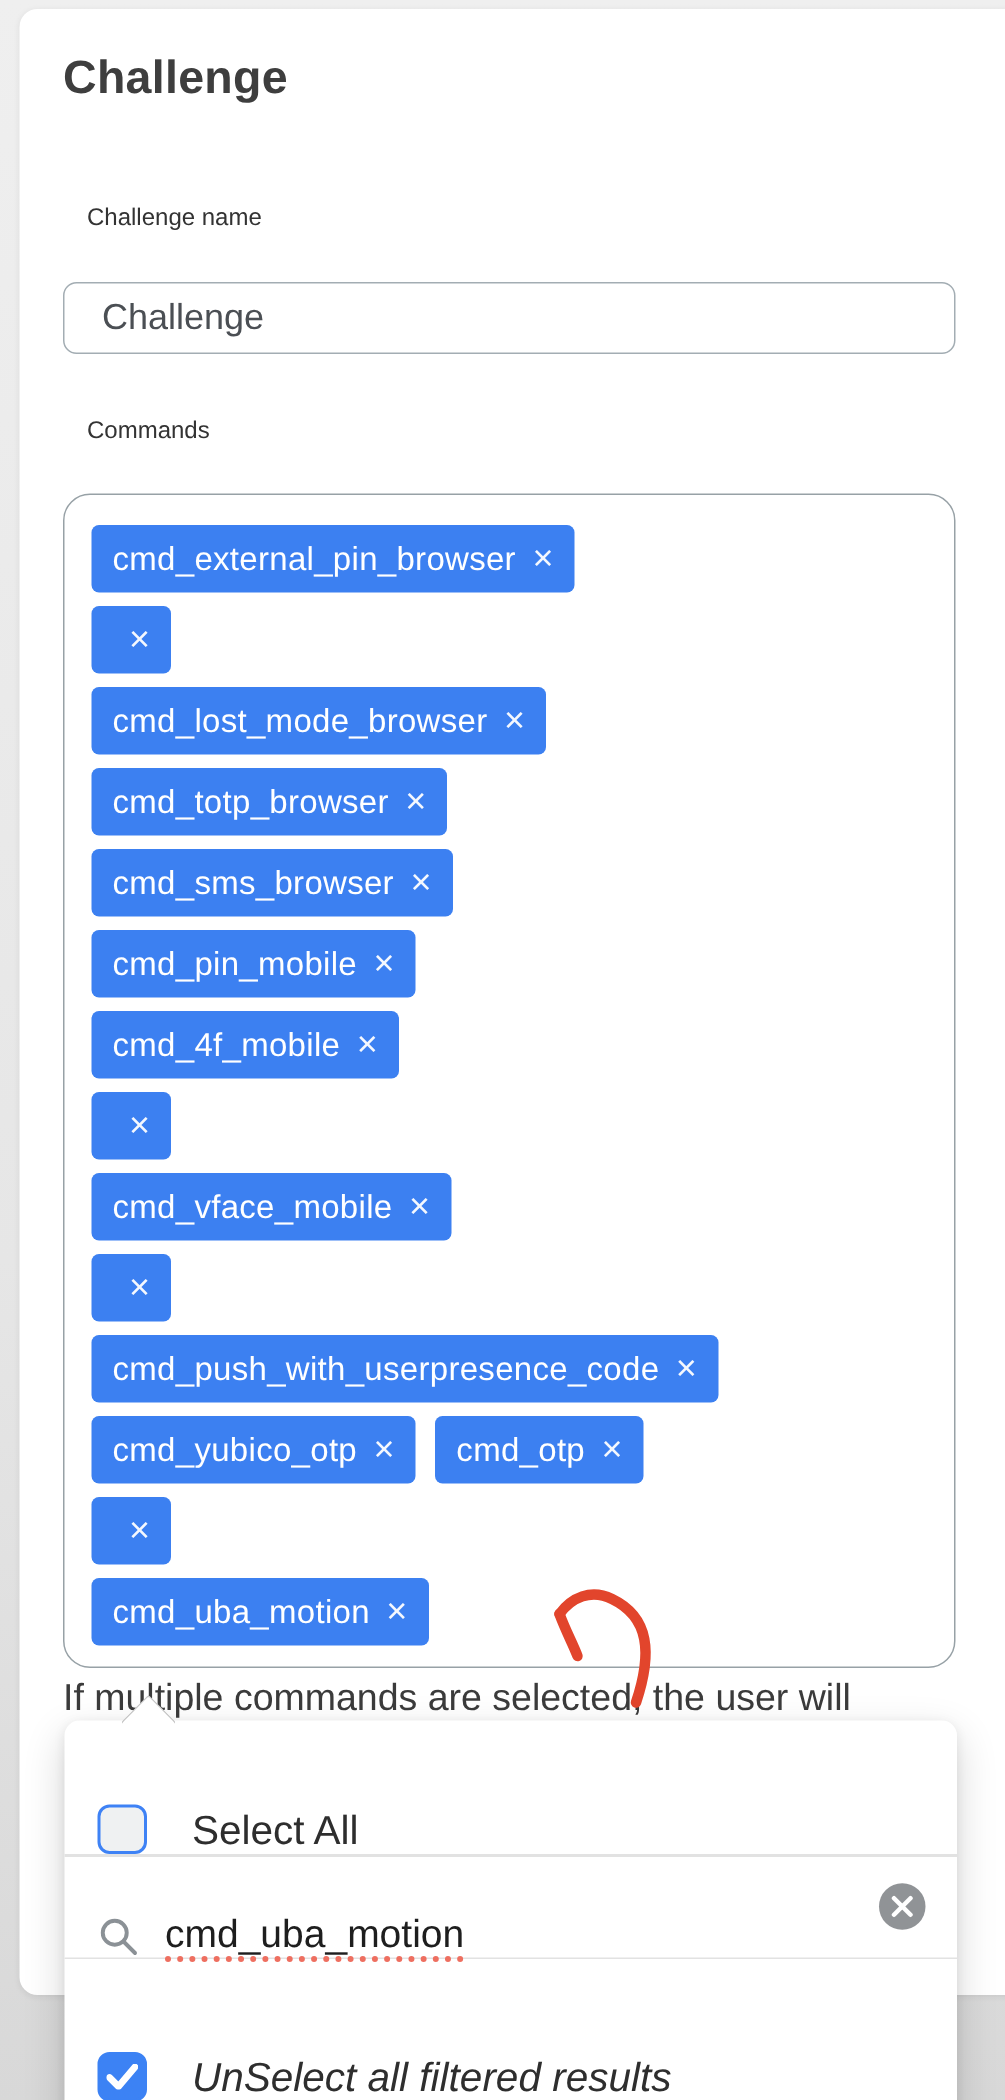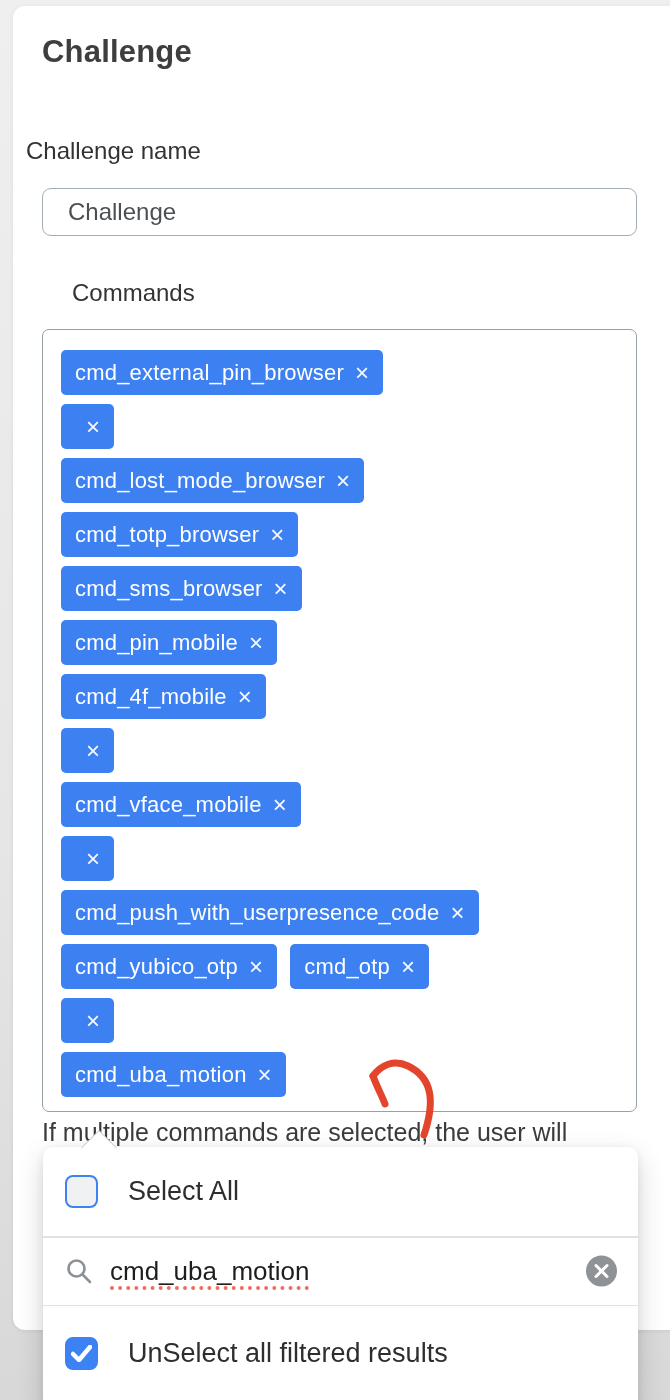--- a/index.html
+++ b/index.html
@@ -11,34 +11,34 @@
   }
   .card{
     position:absolute;left:13px;top:6px;width:680px;height:1324px;
     background:#ffffff;border-radius:12px;box-shadow:0 1px 4px rgba(0,0,0,.07);
   }
   .page-title{
     position:absolute;left:29px;top:28px;
     font-size:31px;font-weight:bold;color:#3e3e3e;letter-spacing:.2px;
   }
   .field-label{
-    position:absolute;left:13px;
-    font-size:24px;color:#333333;
+    position:absolute;left:45px;
+    font-size:16px;color:#333333;
   }
   .label-name{top:131px;}
-  .label-commands{top:273px;margin-left:46px;}
+  .label-commands{top:273px;}
   .text-input{
     position:absolute;left:29px;top:182px;width:595px;height:48px;
     box-sizing:border-box;border:1.5px solid #a3adb3;border-radius:9px;
     background:#fff;display:flex;align-items:center;padding-left:25px;
     font-size:24px;color:#4b4f54;
   }
   .commands-box{
     position:absolute;left:29px;top:323px;width:595px;height:783px;
-    box-sizing:border-box;border:1.5px solid #97a1a6;border-radius:7px;
+    box-sizing:border-box;border:1.5px solid #97a1a6;border-radius:18px;
     background:#fff;padding:20px 18px 0 18px;overflow:hidden;
   }
   .chip-row{display:flex;gap:13px;margin-bottom:9px;}
   .chip{
     display:inline-flex;align-items:center;
     background:#3c80f1;color:#ffffff;border-radius:5px;
     padding:0 14px;height:45px;font-size:22px;letter-spacing:.2px;
     cursor:pointer;white-space:nowrap;
   }
   .chip-x{
@@ -53,24 +53,24 @@
     position:absolute;left:43px;top:1147px;width:595px;height:280px;
     background:#fff;border-radius:10px;z-index:10;
     box-shadow:0 10px 28px rgba(0,0,0,.16),0 2px 8px rgba(0,0,0,.08);
   }
   .dropdown-caret{
     position:absolute;left:43px;top:-12px;width:25px;height:25px;
     background:#fff;transform:rotate(45deg);
     border-left:1.5px solid #c6c6c6;border-top:1.5px solid #c6c6c6;
     border-radius:2px;
   }
-  .dd-row{display:flex;align-items:center;padding:0 22px;}
+  .dd-row{display:flex;align-items:flex-end;padding:0 22px;}
   .dd-row-selectall{height:89px;}
   .dd-row-search{height:67px;position:relative;}
-  .dd-row-unselect{height:95px;}
+  .dd-row-unselect{height:95px;font-style:italic;}
   .dd-divider{height:1.5px;background:#e2e2e2;margin:0;}
   .checkbox{
     width:33px;height:33px;border-radius:8px;box-sizing:border-box;
     border:2.5px solid #3e82f5;background:#eff1f2;flex:0 0 auto;
     display:flex;align-items:center;justify-content:center;cursor:pointer;
   }
   .checkbox svg{display:none;}
   .checkbox.checked{background:#3c82f4;border-color:#3c82f4;}
   .checkbox.checked svg{display:block;}
   .dd-label{margin-left:30px;font-size:27px;color:#2e2e2e;}

